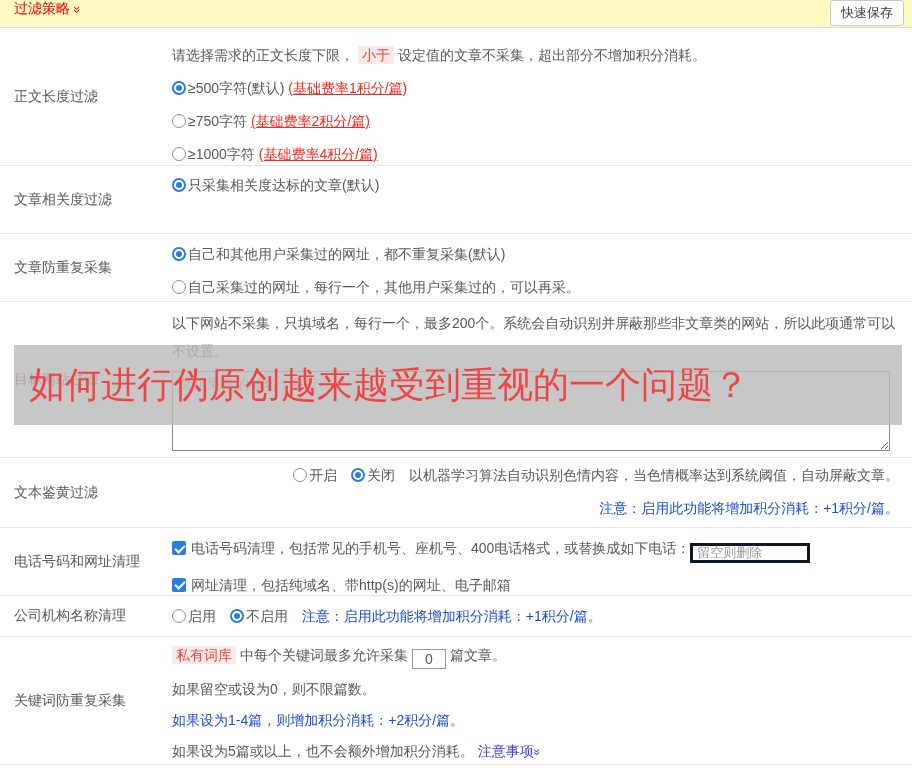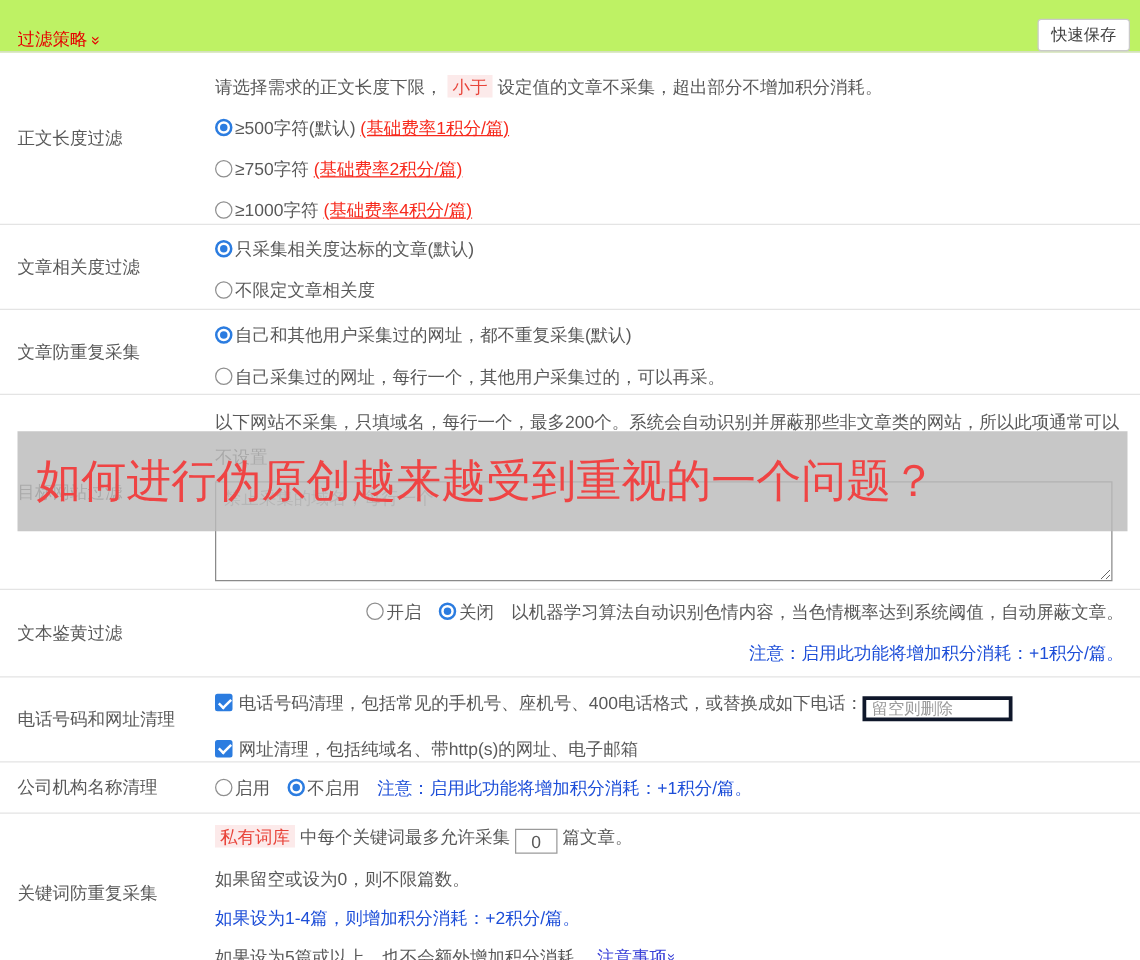--- a/index.html
+++ b/index.html
@@ -3,22 +3,22 @@
 <meta charset="utf-8">
 <style>
   * { margin:0; padding:0; box-sizing:border-box; }
   html,body { width:912px; height:768px; overflow:hidden; }
   body {
     font-family:"Liberation Sans","DejaVu Sans",sans-serif;
     font-size:14px; color:#595959; background:#fff; position:relative;
   }
   
   .topbar {
-    height:42px; background:#bef264; border-bottom:1px solid #dcdcdc;
-    display:flex; align-items:flex-end; justify-content:space-between;
+    height:28px; background:#fef9c3; border-bottom:1px solid #dcdcdc;
+    display:flex; align-items:flex-start; justify-content:space-between;
     padding:0 8px 0 14px;
   }
   .topbar-title { color:#e60000; font-size:14px; display:flex; align-items:center; gap:4px; }
   .chev { display:inline-block; transform:rotate(90deg); font-size:13px; line-height:1; }
   .save-btn {
     background:#fff; border:1px solid #c9c9c9; border-radius:3px;
     padding:3px 10px; font-size:13px; color:#404040; cursor:pointer;
     font-family:inherit;
   }
   
@@ -129,23 +129,20 @@
     </div>
   </div>
 </div>
 
 <div class="row r2">
   <div class="row-label">文章相关度过滤</div>
   <div class="row-content">
     <div class="line">
       <span class="radio checked"></span><span>只采集相关度达标的文章(默认)</span>
     </div>
-    <div class="line">
-      <span class="radio"></span><span>不限定文章相关度</span>
-    </div>
   </div>
 </div>
 
 <div class="row r3">
   <div class="row-label">文章防重复采集</div>
   <div class="row-content">
     <div class="line">
       <span class="radio checked"></span><span>自己和其他用户采集过的网址，都不重复采集(默认)</span>
     </div>
     <div class="line">

